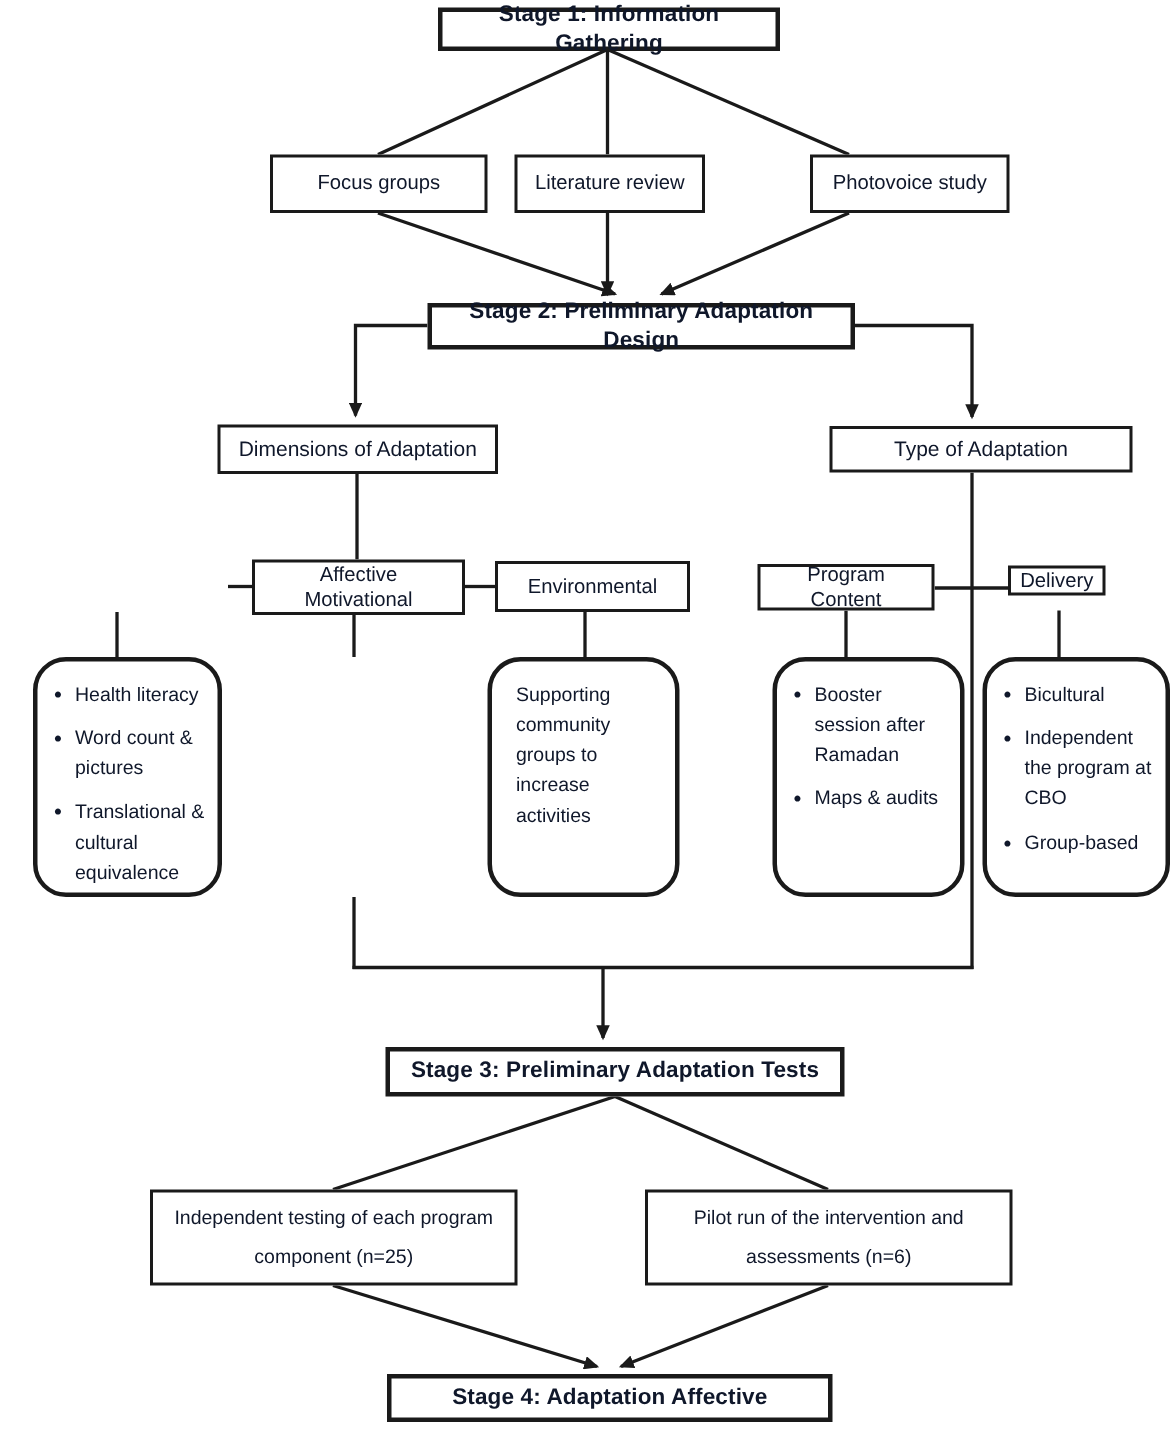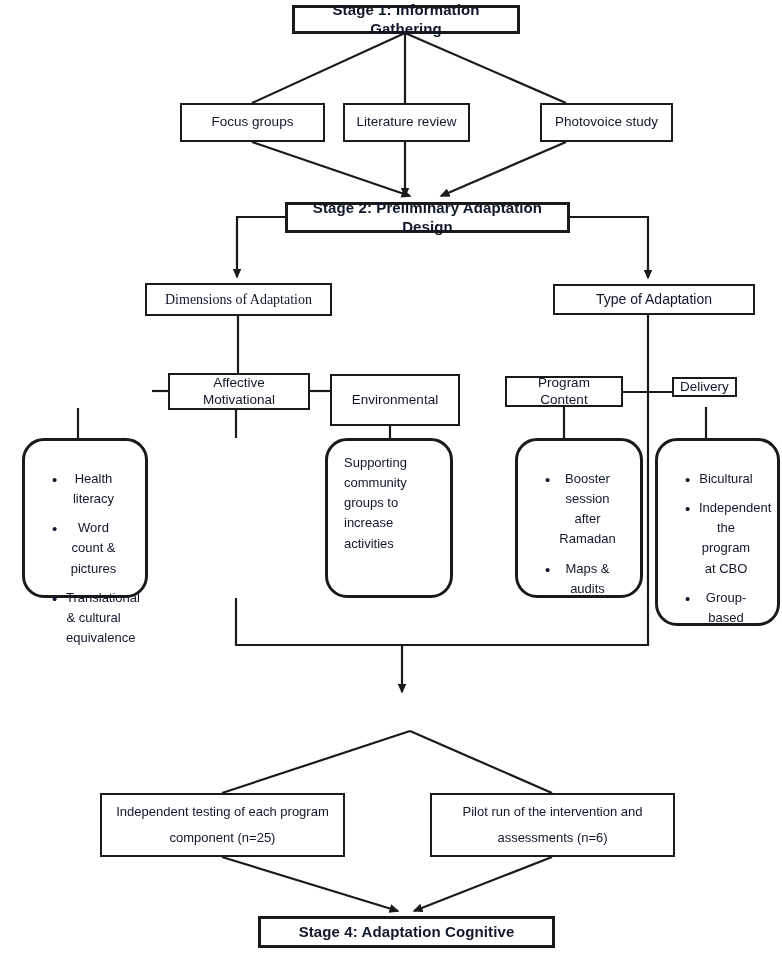--- a/index.html
+++ b/index.html
@@ -43,24 +43,23 @@
     box-sizing: border-box;
     background: #ffffff;
     border: 3px solid #1a1a1a;
     border-radius: 22px;
     z-index: 1;
     font-size: 13px;
     line-height: 1.55;
     padding: 12px 8px 8px 10px;
   }
   .rbox ul {
-    margin: 16px;
+    margin: 0;
     padding: 0;
     list-style: none;
-    text-align: center;
   }
   .rbox li {
     position: relative;
     padding-left: 15px;
     margin-bottom: 9px;
   }
   .rbox li::before {
     content: "\2022";
     position: absolute;
     left: 1px;
@@ -127,28 +126,28 @@
   <div class="node stage" style="left:292px; top:5px; width:228px; height:29px;">Stage 1: Information Gathering</div>
 
   <div class="node" style="left:343px; top:103px; width:127px; height:39px;">Literature review</div>
 
   <div class="node" style="left:180px; top:103px; width:145px; height:39px;">Focus groups</div>
 
   <div class="node" style="left:500px; top:103px; width:133px; height:39px;margin-left:40px;">Photovoice study</div>
 
   <div class="node stage" style="left:285px; top:202px; width:285px; height:31px;">Stage 2: Preliminary Adaptation Design</div>
 
-  <div class="node" style="left:145px; top:283px; width:187px; height:33px; font-size:14px;font-family:Liberation Serif, serif;">Dimensions of Adaptation</div>
+  <div class="node" style="left:145px; top:283px; width:187px; height:33px; font-size:14px;">Dimensions of Adaptation</div>
 
   <div class="node" style="left:553px; top:284px; width:202px; height:31px; font-size:14px;">Type of Adaptation</div>
 
 
   <div class="node" style="left:168px; top:373px; width:142px; height:37px;">Affective Motivational</div>
 
-  <div class="node" style="left:330px; top:374px; width:130px; height:52px;">Environmental</div>
+  <div class="node" style="left:330px; top:374px; width:130px; height:34px;">Environmental</div>
 
   <div class="node" style="left:505px; top:376px; width:118px; height:31px;">Program Content</div>
 
   <div class="node" style="left:672px; top:377px; width:65px; height:20px;">Delivery</div>
 
   <div class="rbox" style="left:22px; top:438px; width:126px; height:160px;">
     <ul>
       <li>Health literacy</li>
       <li>Word count &amp; pictures</li>
       <li>Translational &amp; cultural equivalence</li>
@@ -160,28 +159,29 @@
     <div class="plain-line">Supporting community groups to increase activities</div>
   </div>
 
   <div class="rbox" style="left:515px; top:438px; width:128px; height:160px;">
     <ul>
       <li>Booster session after Ramadan</li>
       <li>Maps &amp; audits</li>
     </ul>
   </div>
 
-  <div class="rbox" style="left:655px; top:438px; width:125px; height:188px;">
+  <div class="rbox" style="left:655px; top:438px; width:125px; height:160px;">
     <ul>
       <li>Bicultural</li>
       <li>Independent the program at CBO</li>
       <li>Group-based</li>
     </ul>
   </div>
 
+  <div class="node stage" style="left:257px; top:698px; width:306px; height:33px;">Stage 3: Preliminary Adaptation Tests</div>
 
   <div class="node two-line" style="left:100px; top:793px; width:245px; height:64px;">Independent testing of each program component (n=25)</div>
 
   <div class="node two-line" style="left:430px; top:793px; width:245px; height:64px;">Pilot run of the intervention and assessments (n=6)</div>
 
-  <div class="node stage" style="left:258px; top:916px; width:297px; height:32px;">Stage 4: Adaptation Cognitive</div>
+  <div class="node stage" style="left:258px; top:916px; width:297px; height:32px;">Stage 4: Adaptation Affective</div>
 
 </div>
 
 </body></html>

